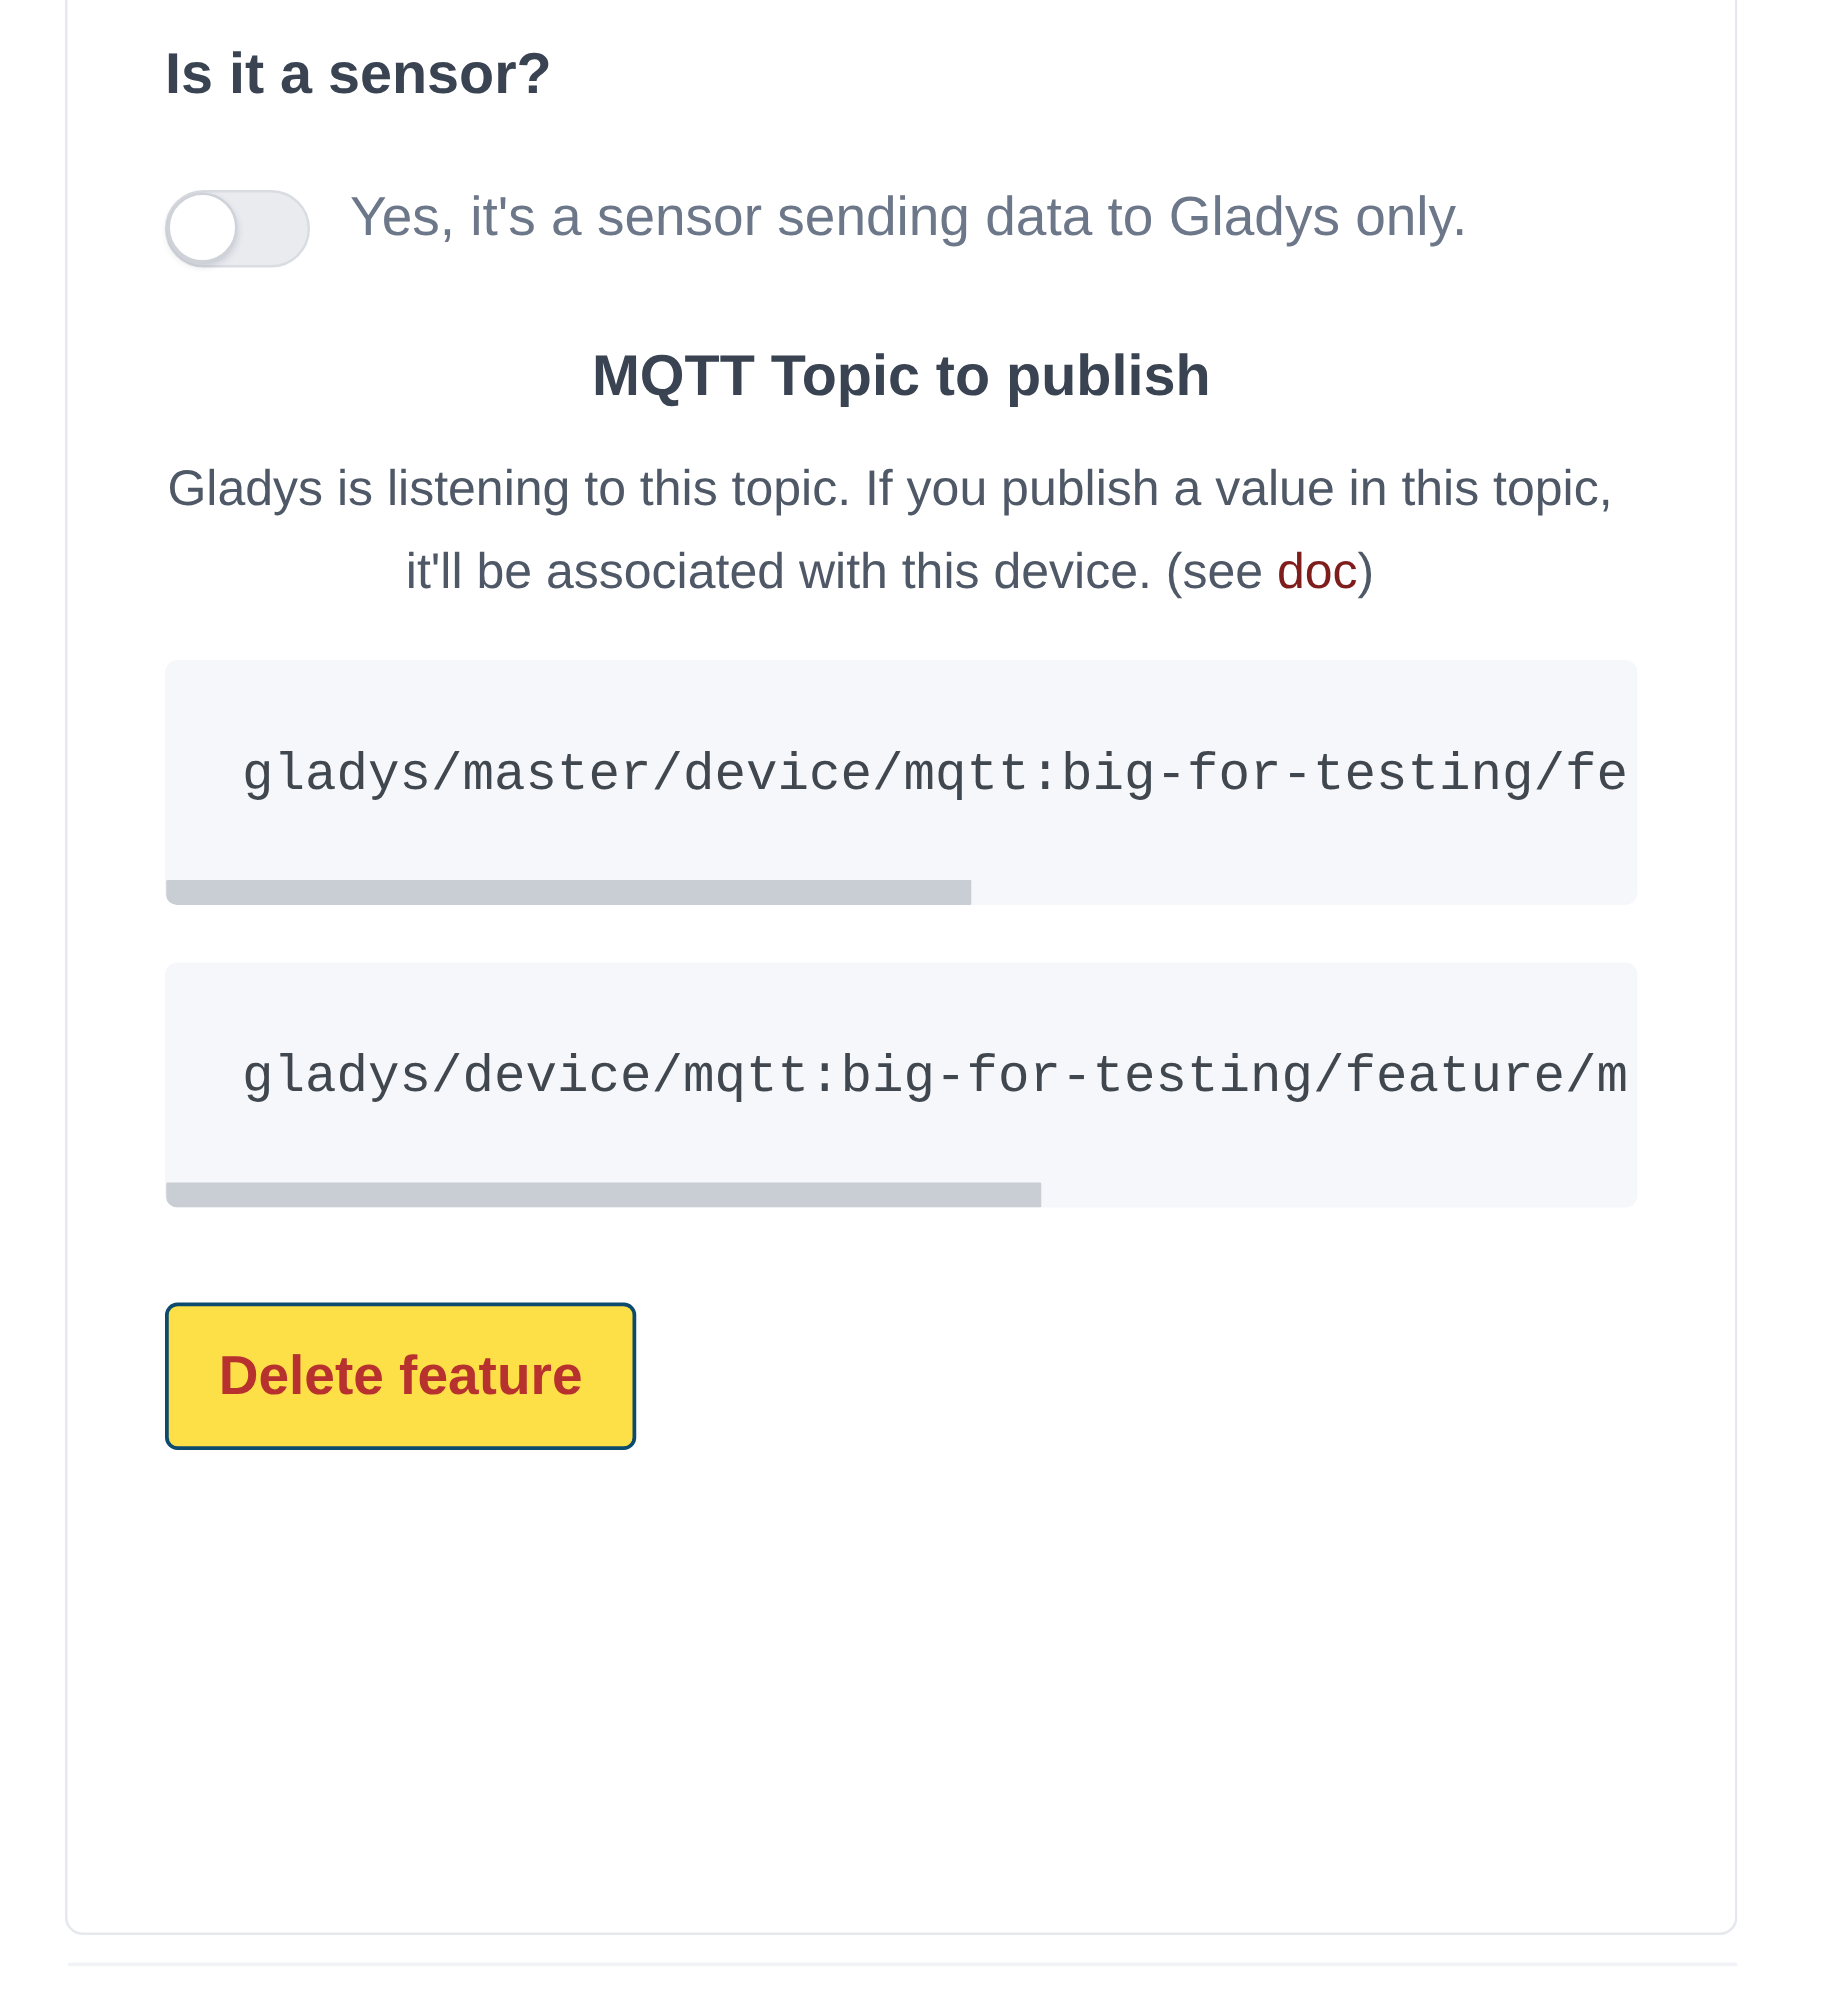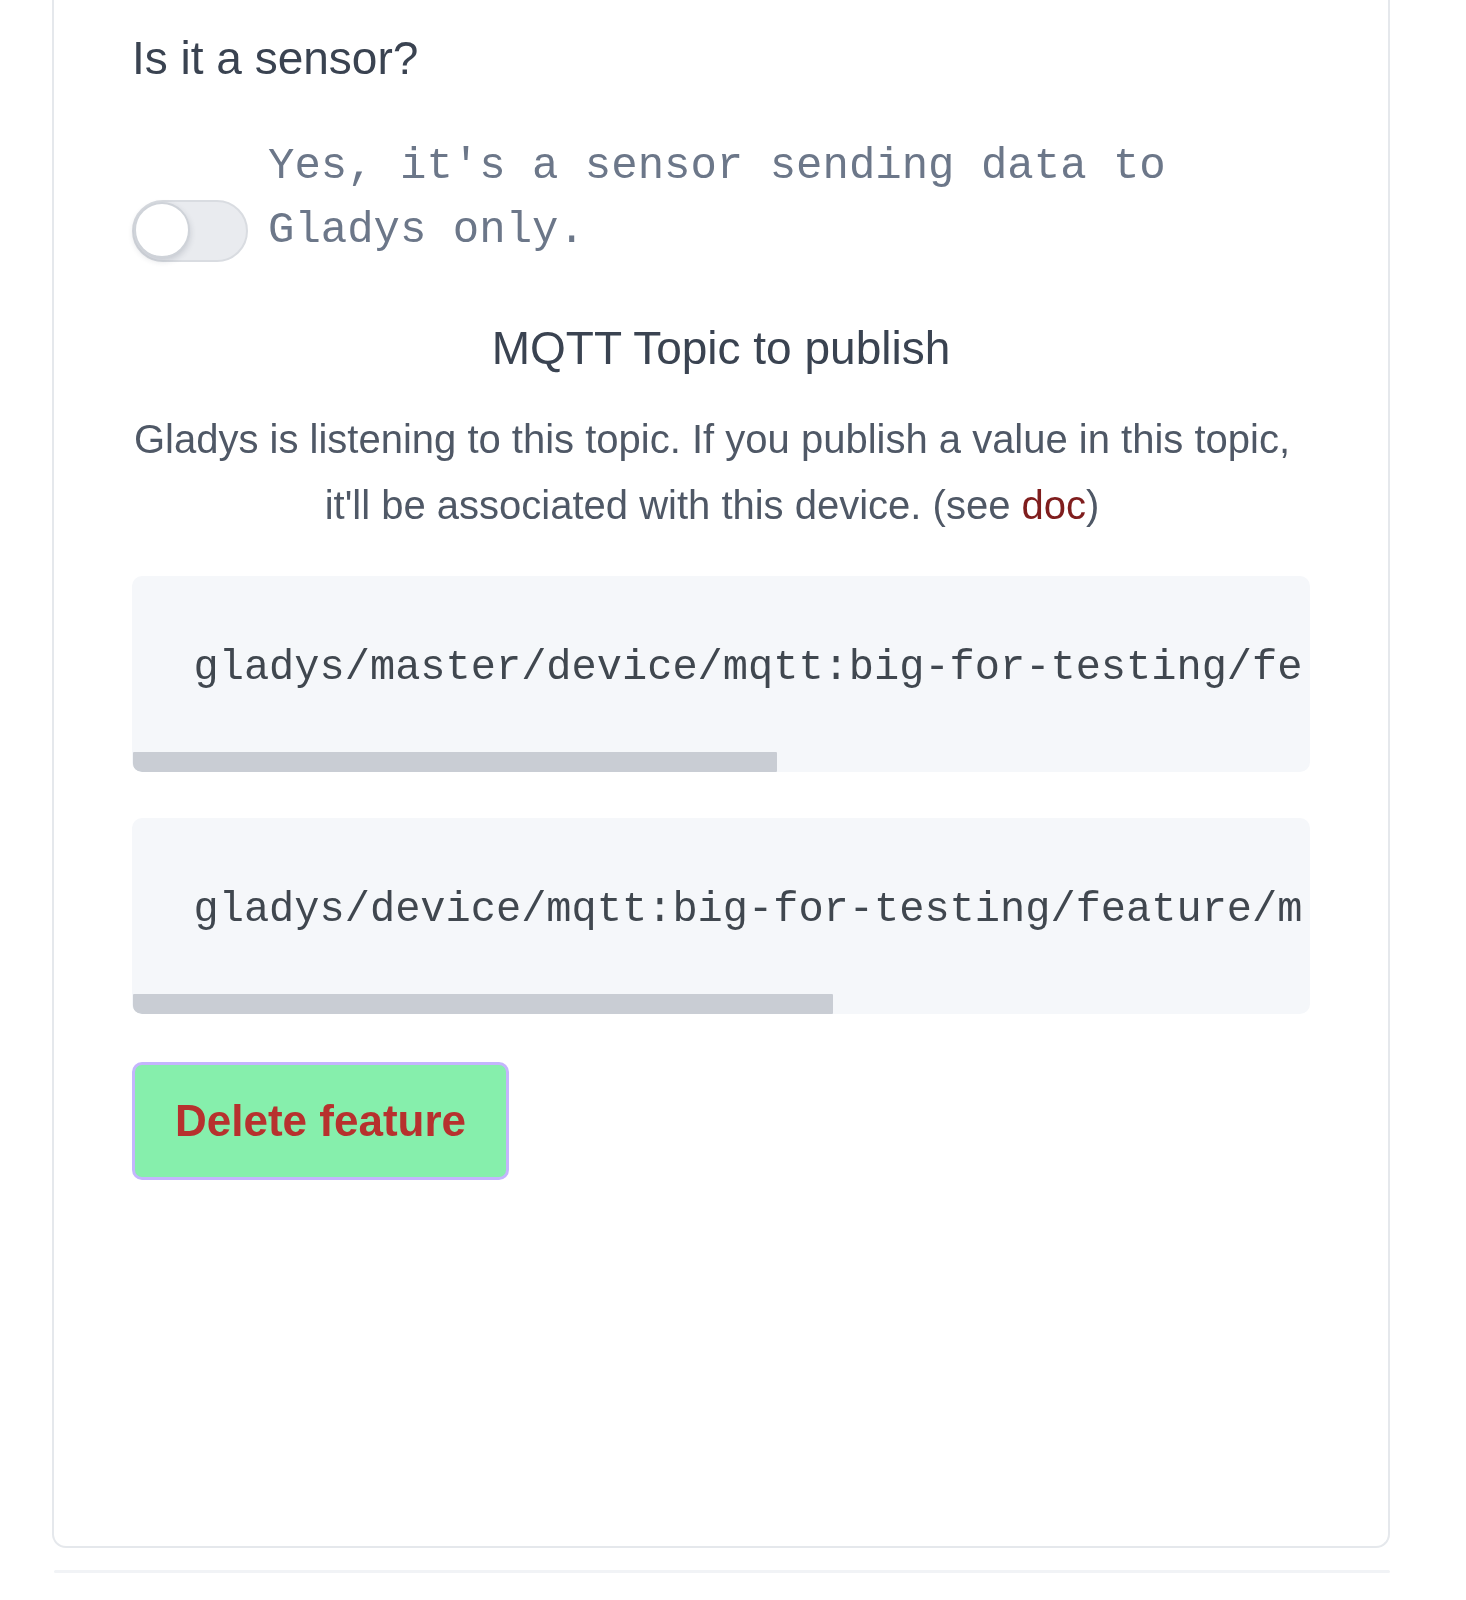--- a/index.html
+++ b/index.html
@@ -25,31 +25,30 @@
     border: 2px solid #e5e8ec;
     border-top: none;
     border-radius: 0 0 14px 14px;
   }
   .card-inner {
     padding: 54px 78px 0 78px;
   }
   .section-title {
     font-size: 46px;
     line-height: 56px;
-    font-weight: 400;
+    font-weight: 700;
     color: #3a4351;
     margin: 0;
   }
   .title-sensor { margin-bottom: 52px; }
   .toggle-row {
     display: flex;
-    align-items: flex-end;
-    gap: 20px;
+    align-items: center;
+    gap: 32px;
     margin-bottom: 58px;
-    font-family: Liberation Mono, monospace;
   }
   .switch {
     flex: none;
     width: 116px;
     height: 62px;
     margin-top: 14px;
     border-radius: 31px;
     background: #e9ebef;
     border: 2px solid #d9dce1;
     box-sizing: border-box;
@@ -114,24 +113,24 @@
     bottom: 0;
     height: 20px;
     background: #c9cdd4;
     border-radius: 1px 1px 1px 8px;
     cursor: pointer;
   }
   .thumb-publish { width: 644px; }
   .thumb-listen  { width: 700px; }
   .delete-btn {
     display: inline-block;
-    margin-top: 48px;
+    margin-top: 76px;
     padding: 30px 40px;
-    background: #86efac;
-    border: 3px solid #c4b5fd;
+    background: #fde047;
+    border: 3px solid #0c4a6e;
     border-radius: 10px;
     color: #b7312e;
     font-family: "Liberation Sans", sans-serif;
     font-size: 44px;
     line-height: 52px;
     font-weight: 700;
     cursor: pointer;
   }
   .outer-bottom-line {
     position: absolute;

